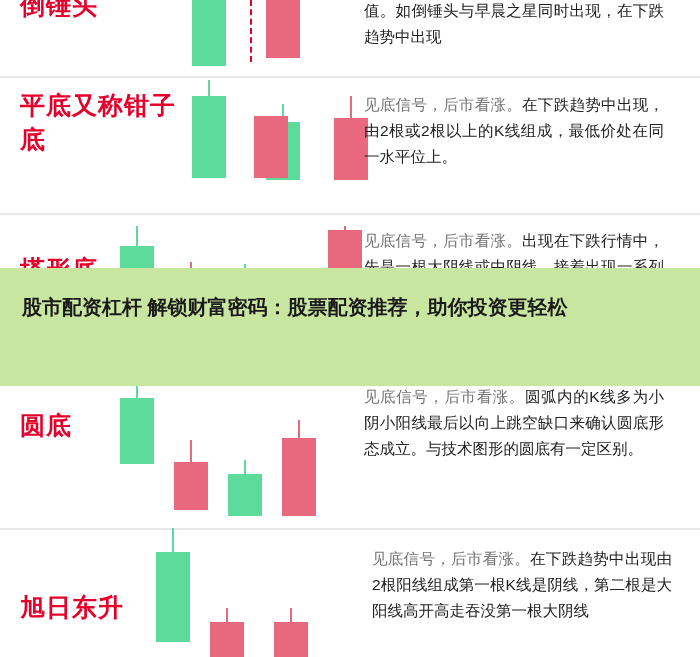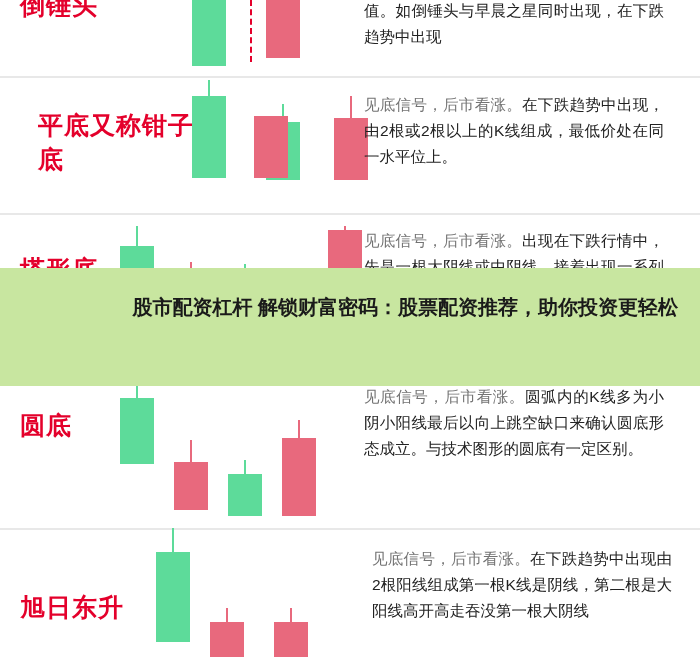--- a/index.html
+++ b/index.html
@@ -75,21 +75,20 @@
     background: #c8e6a0;
     box-sizing: border-box;
     padding: 22px 22px 0 22px;
   }
   #overlay-banner .banner-text {
     color: #1a1a1a;
     font-size: 20px;
     font-weight: bold;
     line-height: 34px;
     font-family: "Liberation Sans", sans-serif;
-    text-align: right;
   }
 </style>
 </head>
 <body>
 
 <div id="page">
 
   <div class="hline" style="top:76px;"></div>
   <div class="hline" style="top:213px;"></div>
   <div class="hline" style="top:378px;"></div>
@@ -102,21 +101,21 @@
     <div class="candle-body green" style="left:192px; top:0px; width:34px; height:66px;"></div>
     <div class="candle-wick red" style="left:282px; top:-18px; height:20px;"></div>
     <div class="candle-body red" style="left:266px; top:0px; width:34px; height:58px;"></div>
     <div class="dash-line" style="left:250px; top:0px; height:62px;"></div>
   </div>
 
   <div class="note" style="left:364px; top:-2px; width:300px;">
     <span>值。如倒锤头与早晨之星同时出现，在下跌趋势中出现</span>
   </div>
 
-  <div class="red-label" style="left:20px; top:108px; width:180px;margin-left:18px;">平底又称钳子底</div>
+  <div class="red-label" style="left:20px; top:88px; width:180px;">平底又称钳子底</div>
 
   <div>
     <div class="candle-wick green" style="left:208px; top:80px; height:16px;"></div>
     <div class="candle-body green" style="left:192px; top:96px; width:34px; height:82px;"></div>
     <div class="candle-wick green" style="left:282px; top:104px; height:18px;"></div>
     <div class="candle-body green" style="left:266px; top:122px; width:34px; height:58px;"></div>
     <div class="candle-wick red" style="left:272px; top:110px; height:0px;"></div>
     <div class="candle-body red" style="left:254px; top:116px; width:34px; height:62px;"></div>
     <div class="candle-wick red" style="left:350px; top:96px; height:22px;"></div>
     <div class="candle-body red" style="left:334px; top:118px; width:34px; height:62px;"></div>

